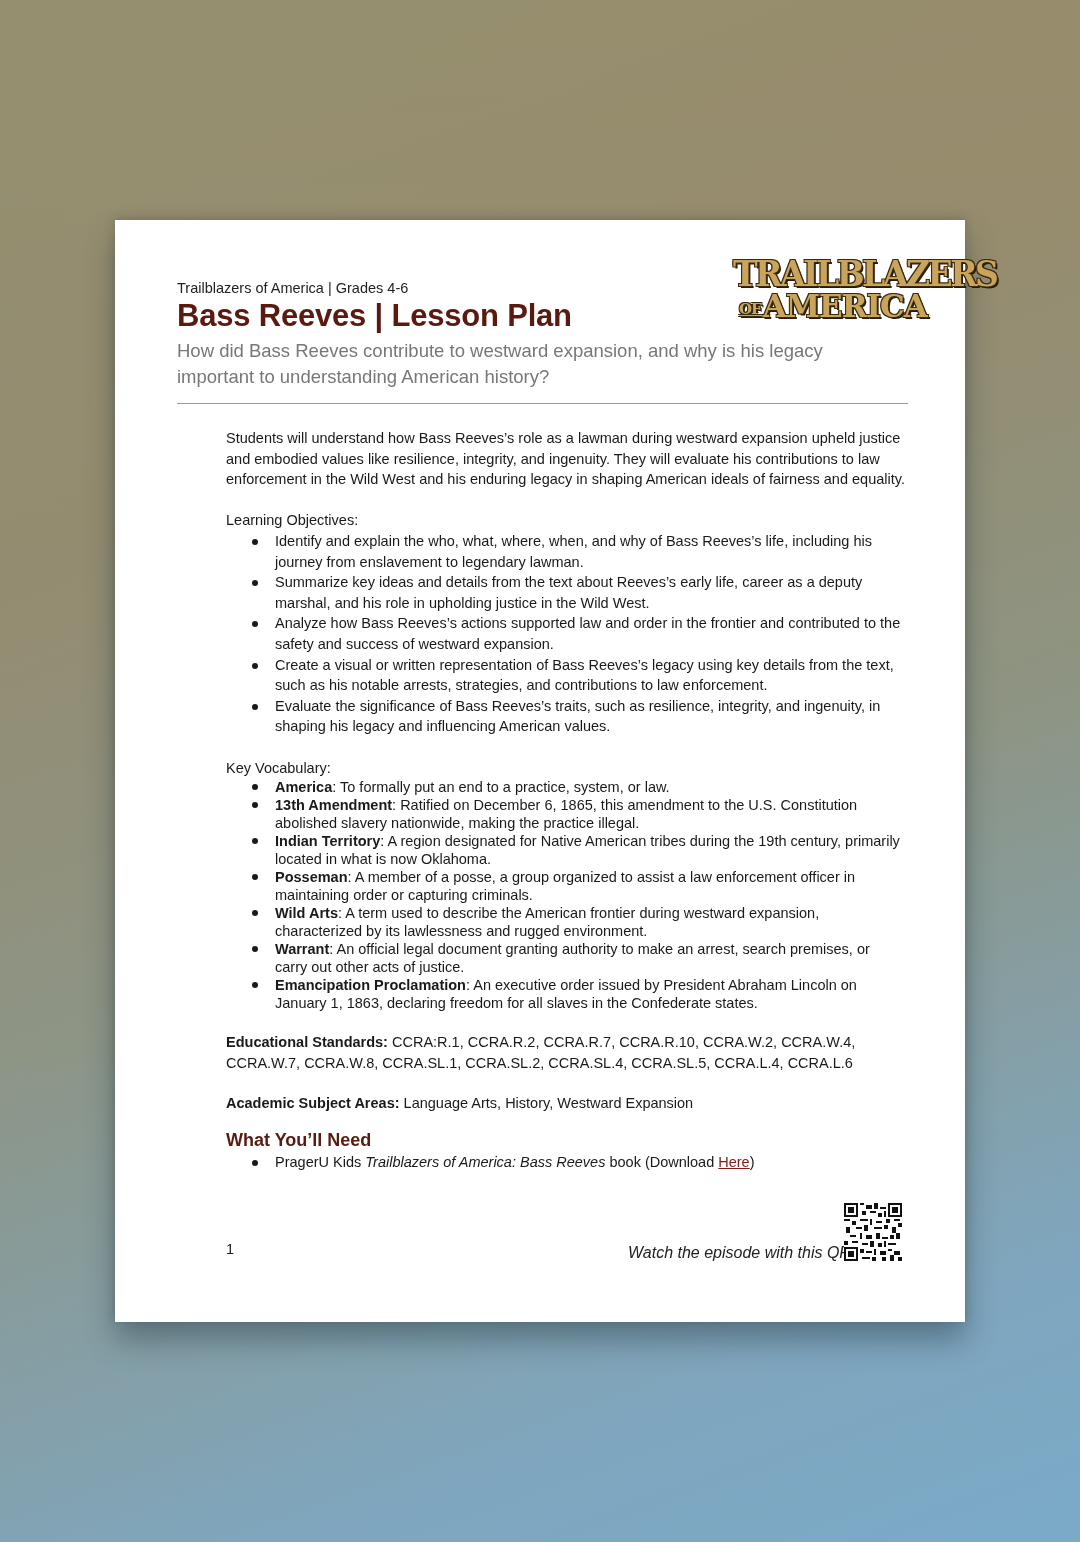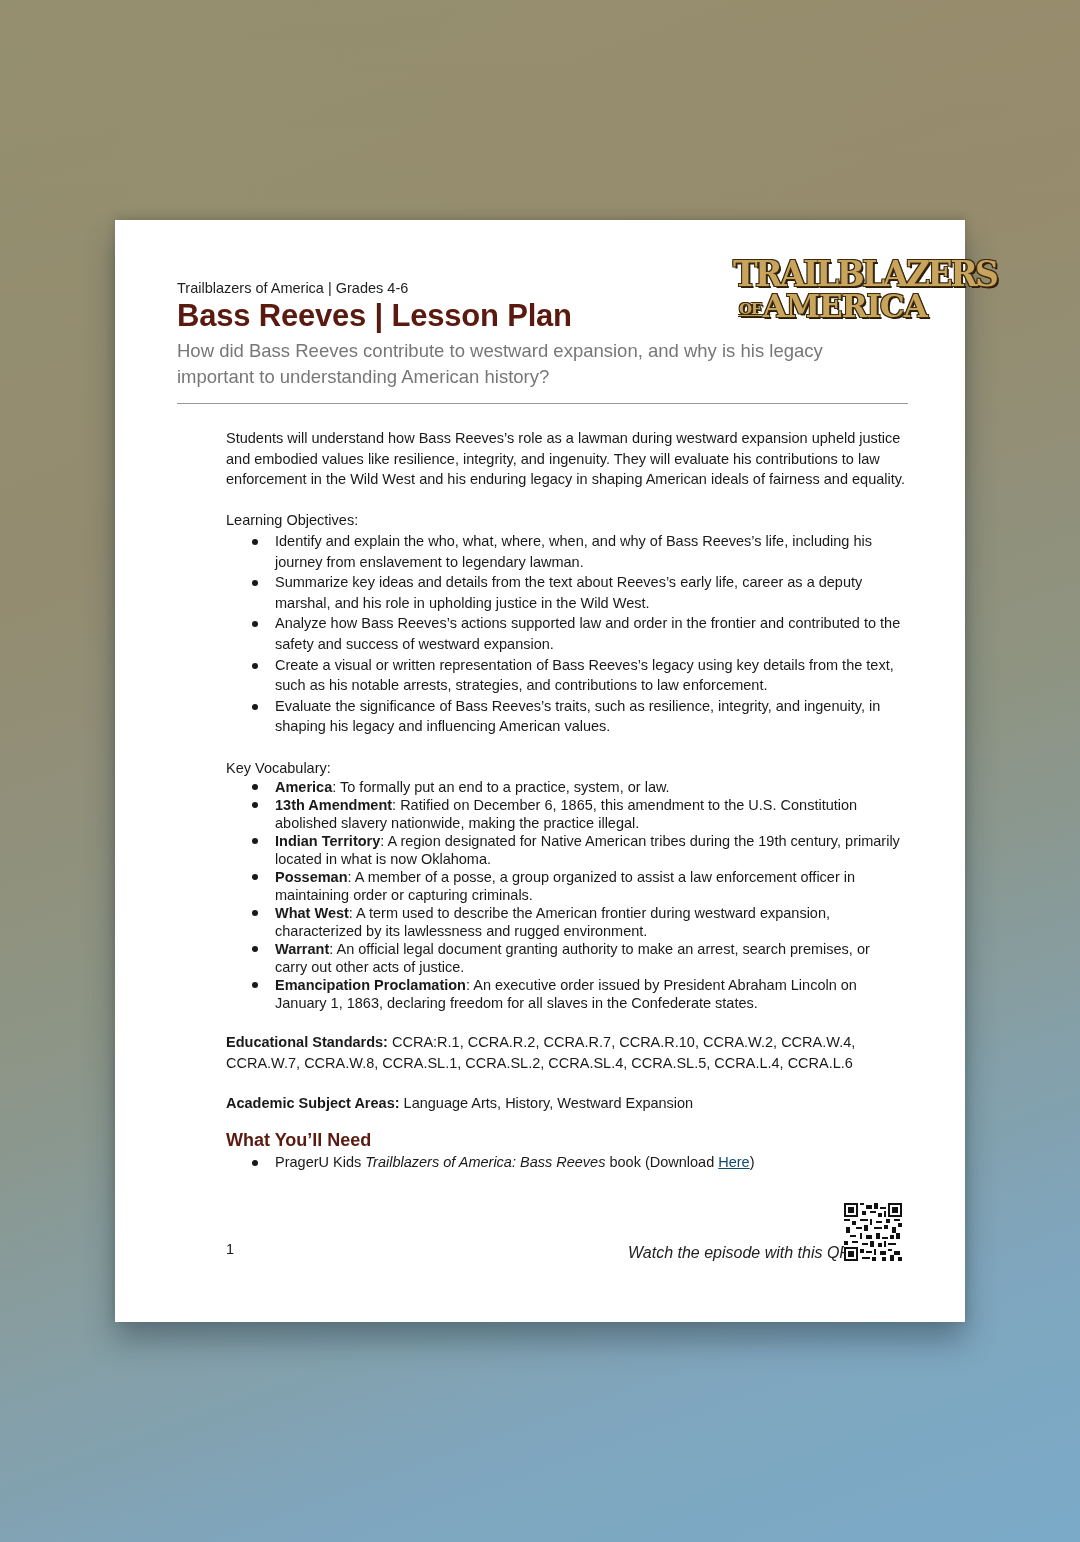--- a/index.html
+++ b/index.html
@@ -80,21 +80,21 @@
     }
     .objectives { margin-top: 0px; }
     .vocab li { line-height: 18px; }
     .vocab li::before { top: 6px; }
     .gap20 { height: 20.6px; }
     .gap18 { height: 20px; }
     .heading-need {
       font-size: 18px; font-weight: bold; color: #5a1a10;
       margin-top: 14px; line-height: 24px;
     }
-    a.link { color: #0c4a6e; text-decoration: underline; }
+    a.link { color: #7f1d1d; text-decoration: underline; }
     .footer-page {
       position: absolute; left: 111px; top: 1021px;
       font-size: 14.5px; color: #1a1a1a;
     }
     .footer-qr-text {
       position: absolute; left: 513px; top: 1024px;
       font-size: 16px; font-style: italic; color: #222;
     }
     .qr {
       position: absolute; left: 729px; top: 983px;
@@ -134,21 +134,21 @@
     </ul>
 
     <div class="gap20"></div>
 
     <div class="section-label">Key Vocabulary:</div>
     <ul class="vocab">
       <li><b>America</b><span>: To formally put an end to a practice, system, or law.</span></li>
       <li><b>13th Amendment</b><span>: Ratified on December 6, 1865, this amendment to the U.S. Constitution abolished slavery nationwide, making the practice illegal.</span></li>
       <li><b>Indian Territory</b><span>: A region designated for Native American tribes during the 19th century, primarily located in what is now Oklahoma.</span></li>
       <li><b>Posseman</b><span>: A member of a posse, a group organized to assist a law enforcement officer in maintaining order or capturing criminals.</span></li>
-      <li><b>What West</b><span>: A term used to describe the American frontier during westward expansion, characterized by its lawlessness and rugged environment.</span></li>
+      <li><b>Wild Arts</b><span>: A term used to describe the American frontier during westward expansion, characterized by its lawlessness and rugged environment.</span></li>
       <li><b>Warrant</b><span>: An official legal document granting authority to make an arrest, search premises, or carry out other acts of justice.</span></li>
       <li><b>Emancipation Proclamation</b><span>: An executive order issued by President Abraham Lincoln on January 1, 1863, declaring freedom for all slaves in the Confederate states.</span></li>
     </ul>
 
     <div class="gap18"></div>
 
     <p><b>Educational Standards:</b><span> CCRA:R.1, CCRA.R.2, CCRA.R.7, CCRA.R.10, CCRA.W.2, CCRA.W.4, CCRA.W.7, CCRA.W.8, CCRA.SL.1, CCRA.SL.2, CCRA.SL.4, CCRA.SL.5, CCRA.L.4, CCRA.L.6</span></p>
 
     <div class="gap18"></div>
 

